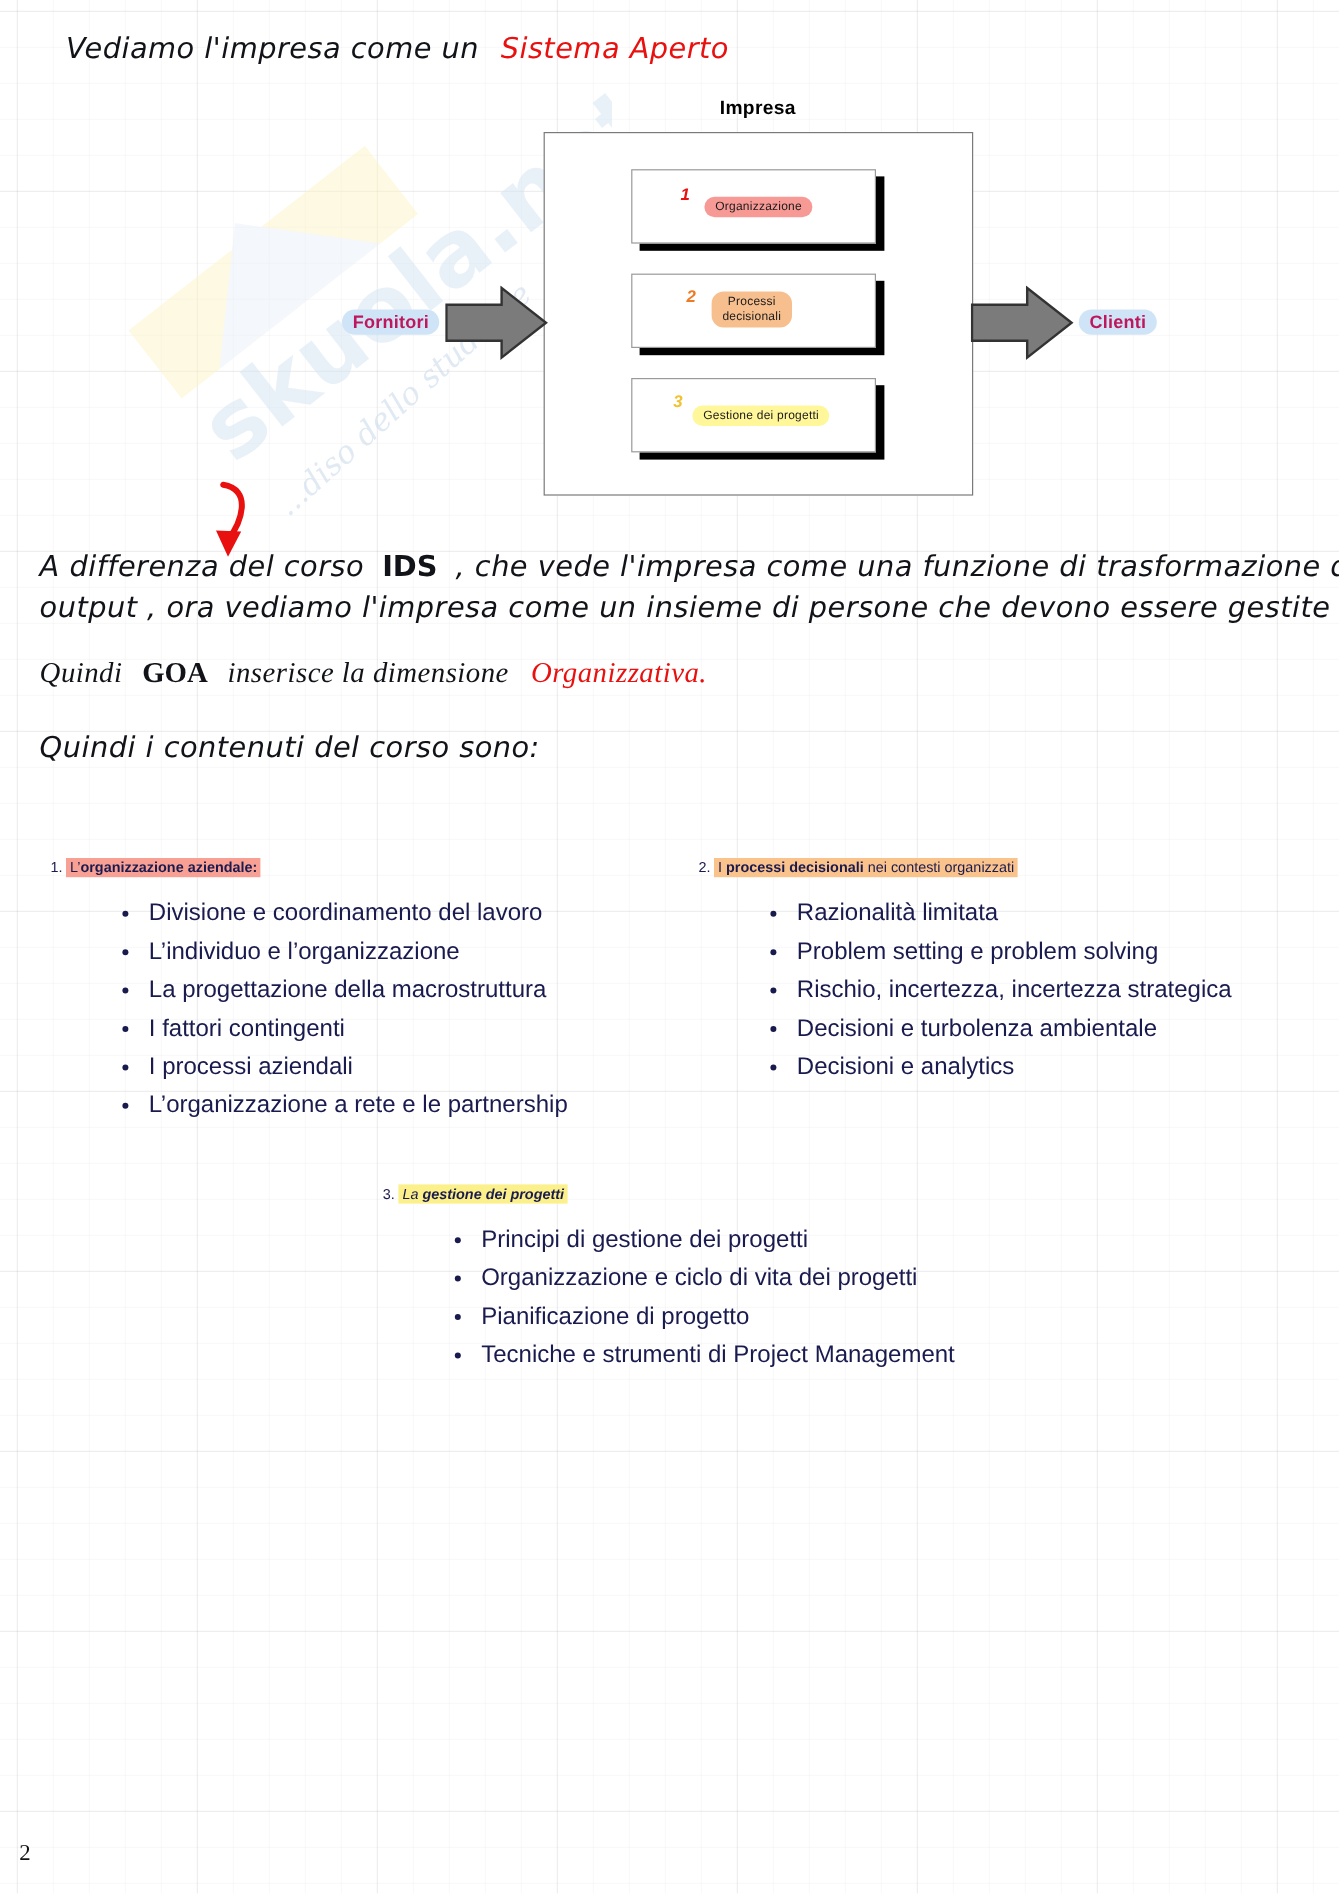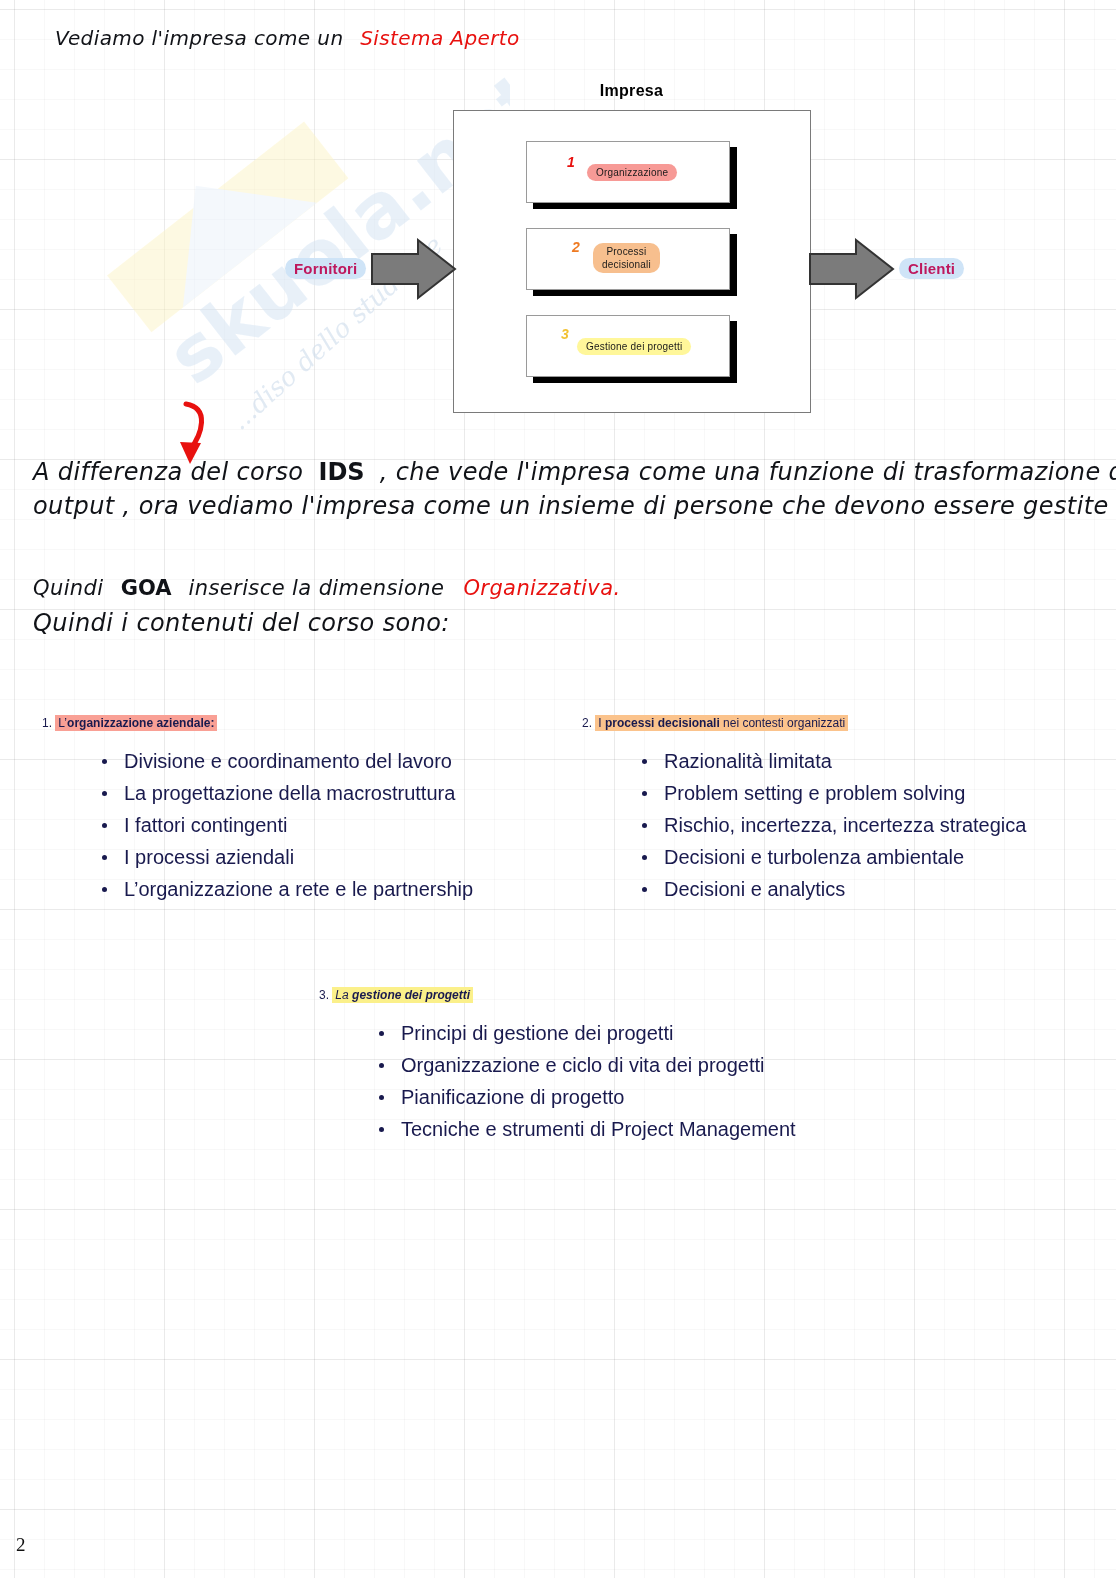--- a/index.html
+++ b/index.html
@@ -47,24 +47,24 @@
     z-index: 3;
     font-family: "DejaVu Sans", sans-serif;
     color: #111318;
     font-style: italic;
     white-space: nowrap;
     letter-spacing: 0.4px;
   }
   .hand .red { color: #e8110f; font-style: italic; }
   .hand .bld { font-style: normal; font-weight: bold; letter-spacing: 0px; }
 
-  #hw-title     { left: 55px;  top: 26px;  font-size: 20px; }
+  #hw-title     { left: 55px;  top: 26px;  font-size: 24px; }
   #hw-para-l1   { left: 33px;  top: 458px; font-size: 24px; }
   #hw-para-l2   { left: 33px;  top: 492px; font-size: 24px; }
-  #hw-quindi-1  { left: 33px;  top: 576px; font-size: 21px; }
+  #hw-quindi-1  { left: 33px;  top: 548px; font-size: 24px; font-family: Liberation Serif, serif; }
   #hw-quindi-2  { left: 33px;  top: 609px; font-size: 24px; }
 
   
   #red-arrow {
     position: absolute;
     left: 160px;
     top: 398px;
     z-index: 4;
   }
 
@@ -295,20 +295,21 @@
 
   <div class="outline" id="list-1">
     <div class="outline-head">
       <span class="num">1.</span>
       <span class="hl" style="background:#f9a095;">
         <span>L’</span><b>organizzazione aziendale:</b>
       </span>
     </div>
     <ul>
       <li>Divisione e coordinamento del lavoro</li>
+      <li>L’individuo e l’organizzazione</li>
       <li>La progettazione della macrostruttura</li>
       <li>I fattori contingenti</li>
       <li>I processi aziendali</li>
       <li>L’organizzazione a rete e le partnership</li>
     </ul>
   </div>
 
   <div class="outline" id="list-2">
     <div class="outline-head">
       <span class="num">2.</span>

